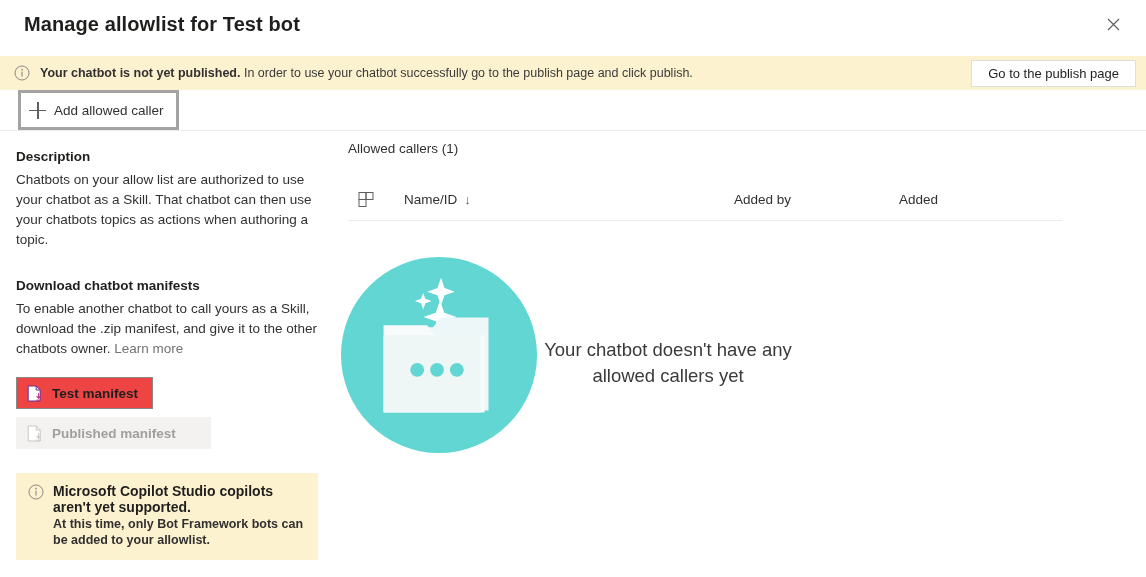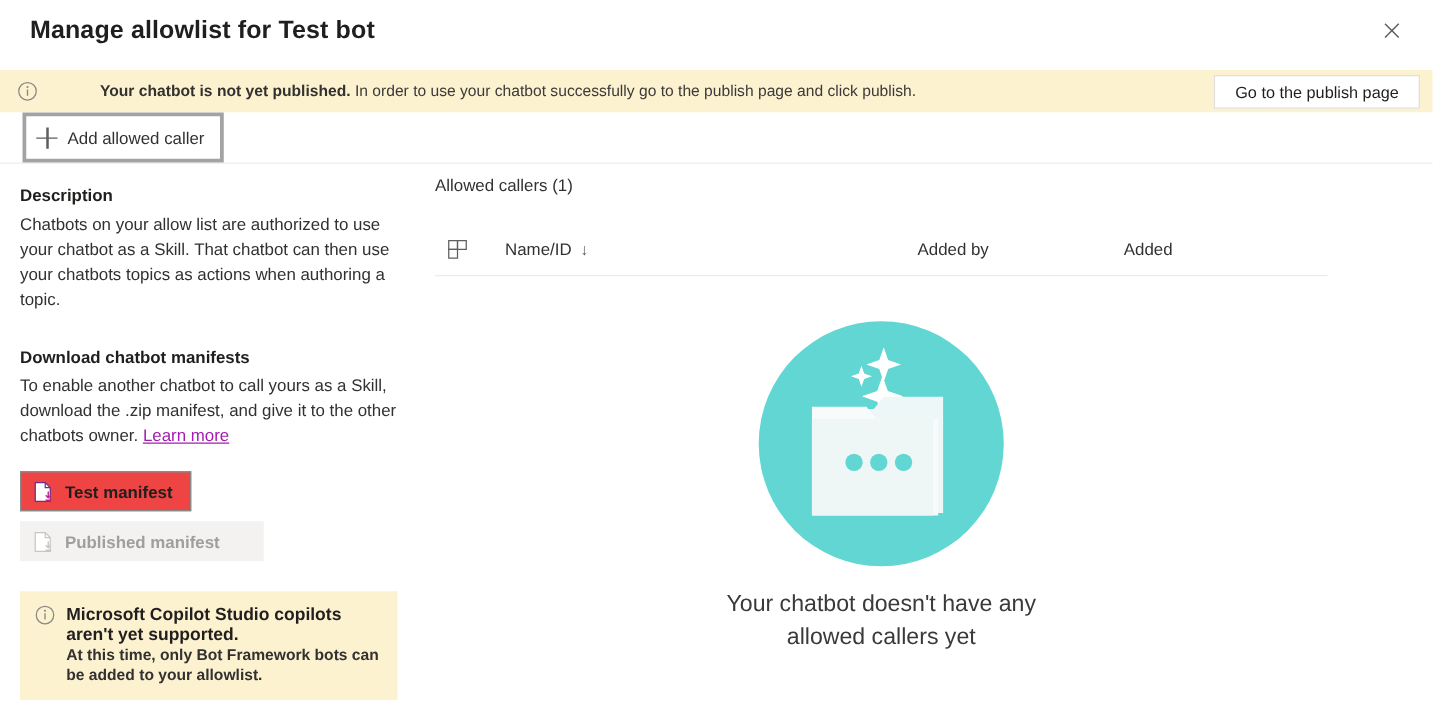--- a/index.html
+++ b/index.html
@@ -54,21 +54,20 @@
   
   .banner {
     position: absolute;
     top: 56px; left: 0;
     width: 1146px;
     height: 34px;
     background: #fdf2d0;
     display: flex;
     align-items: center;
     padding: 0 10px 0 14px;
-    gap: 40px;
   }
   .banner-info-icon {
     flex: 0 0 auto;
     width: 16px;
     height: 16px;
     margin-right: 10px;
     display: block;
   }
   .banner-text {
     font-size: 12.5px;
@@ -159,22 +158,21 @@
     color: #201f1e;
     margin: 6px 0 6px 0;
   }
   .body-text {
     font-size: 13.5px;
     line-height: 20px;
     color: #323130;
     margin: 0;
   }
   .learn-more {
-    color: #a21caf;
-    text-decoration: underline;
+    color: #737373;
     cursor: pointer;
   }
   .spacer-22 { height: 22px; }
   .spacer-16 { height: 18px; }
 
   .manifest-btn {
     height: 32px;
     padding: 0 14px 0 10px;
     display: inline-flex;
     align-items: center;
@@ -271,21 +269,21 @@
     font-size: 13.5px;
     color: #323130;
   }
 
   .empty-state {
     position: absolute;
     top: 125px;
     left: 0;
     width: 730px;
     display: flex;
-    flex-direction: column;
+    flex-direction: row;
     align-items: center;
   }
   .empty-illustration { width: 198px; height: 198px; display: block; }
   .empty-text {
     margin-top: 16px;
     width: 260px;
     text-align: center;
     font-size: 18.5px;
     line-height: 26px;
     color: #3b3a39;

